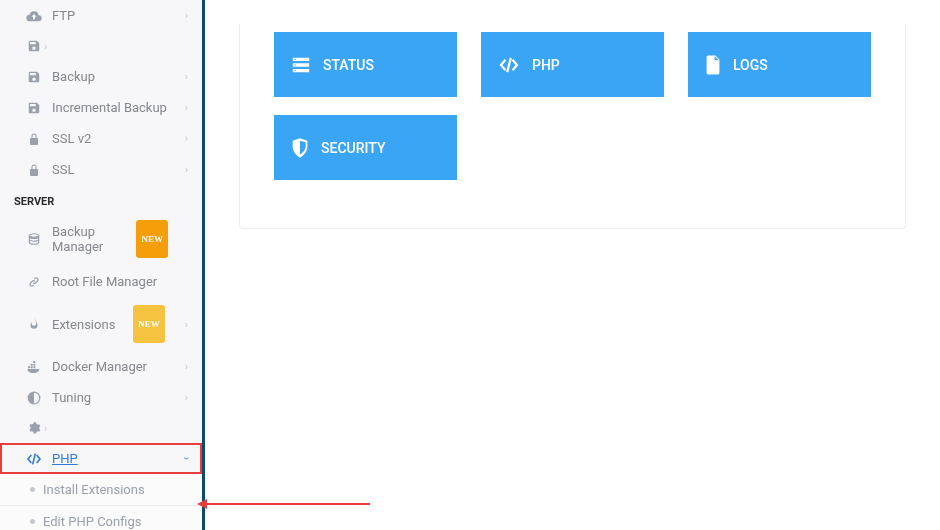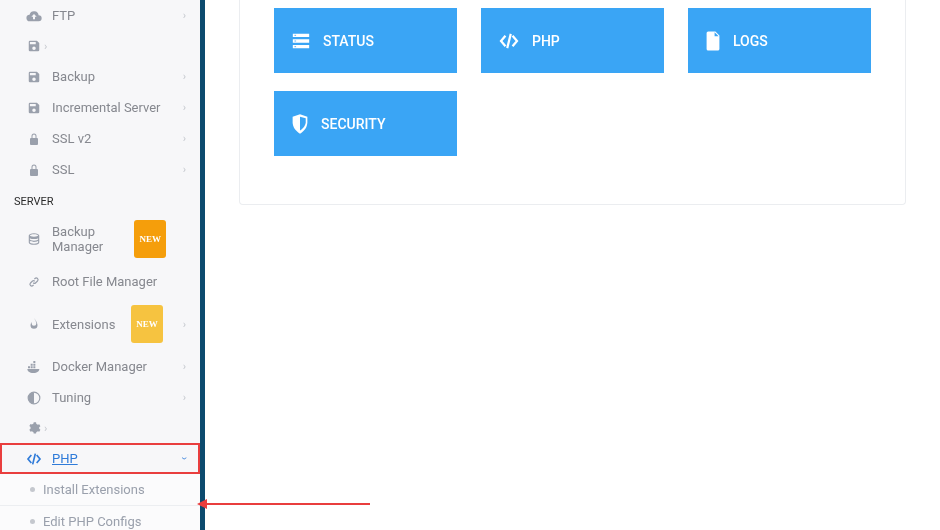--- a/index.html
+++ b/index.html
@@ -10,21 +10,21 @@
       background: #ffffff;
       width: 940px;
       height: 530px;
       overflow: hidden;
       position: relative;
     }
     .layout { display: flex; height: 100%; }
     .sidebar {
       width: 225px;
       background: #f7f7f9;
-      border-right: 5px solid #0c4a6e;
+      border-right: 3px solid #0c4a6e;
       padding: 0;
     }
     .side-item {
       display: flex;
       align-items: center;
       padding: 8px 14px 8px 24px;
       cursor: pointer;
       color: #86888f;
       font-size: 13px;
       position: relative;
@@ -47,21 +47,21 @@
       padding: 14px 5px;
       border-radius: 3px;
       color: #fff;
       margin-right: 20px;
       font-family: Liberation Serif, serif;
     }
     .badge-orange { background: #f59e0b; }
     .badge-yellow { background: #f6c340; }
     .group-title {
       font-size: 11px;
-      font-weight: 400;
+      font-weight: 700;
       color: #2b2b2b;
       padding: 10px 14px 4px 14px;
     }
     .side-item.active {
       outline: 2px solid #e93e3e;
       outline-offset: -2px;
       background: #f7f7f9;
       color: #2f7bd9;
     }
     .side-item.active .label { color: #2f7bd9; text-decoration: underline; }
@@ -102,21 +102,21 @@
       display: flex;
       align-items: center;
       padding-left: 17px;
       cursor: pointer;
       font-weight: 500;
       font-size: 14px;
     }
     .tile .ticon { margin-right: 12px; display: inline-flex; }
     
     .row { display: flex; gap: 24px; padding: 0 34px; margin-bottom: 18px; }
-    .row:first-child { padding-top: 8px; }
+    .row:first-child { padding-top: 8px; margin-top: 24px; }
     .arrow {
       position: absolute;
       left: 200px;
       top: 503px;
       width: 170px;
       height: 2px;
       background: #e93e3e;
     }
     .arrow::before {
       content: '';
@@ -162,21 +162,21 @@
       <span class="label">Backup</span>
       <span class="chev">›</span>
     </div>
 
     <div class="side-item">
       <span class="iconwrap">
         <svg width="14" height="14" viewBox="0 0 24 24">
             <path fill="currentColor" d="M17 3H5a2 2 0 0 0-2 2v14a2 2 0 0 0 2 2h14a2 2 0 0 0 2-2V7l-4-4zm-5 16a3 3 0 1 1 0-6 3 3 0 0 1 0 6zm3-10H5V5h10v4z"></path>
           </svg>
       </span>
-      <span class="label">Incremental Server</span>
+      <span class="label">Incremental Backup</span>
       <span class="chev">›</span>
     </div>
 
     <div class="side-item">
       <span class="iconwrap">
         <svg width="12" height="14" viewBox="0 0 24 28">
             <path fill="currentColor" d="M18 12h-1V8a5 5 0 0 0-10 0v4H6a2 2 0 0 0-2 2v10a2 2 0 0 0 2 2h12a2 2 0 0 0 2-2V14a2 2 0 0 0-2-2zM9 8a3 3 0 0 1 6 0v4H9V8z"></path>
           </svg>
       </span>
       <span class="label">SSL v2</span>

